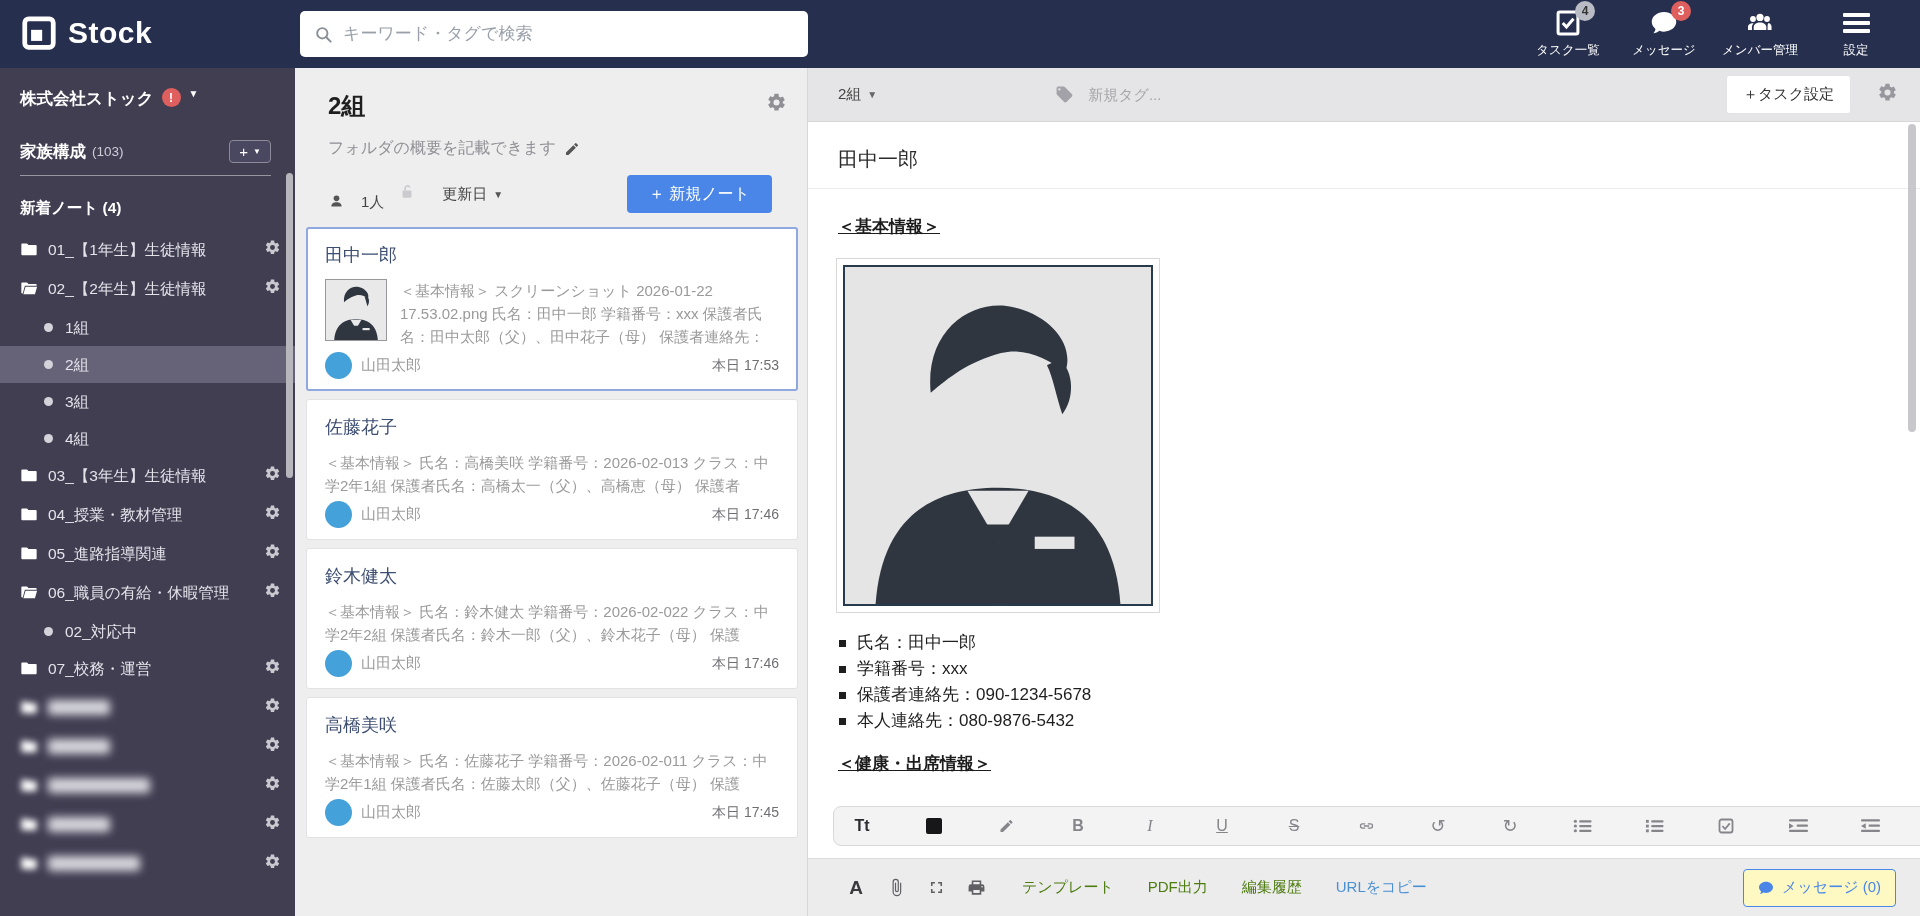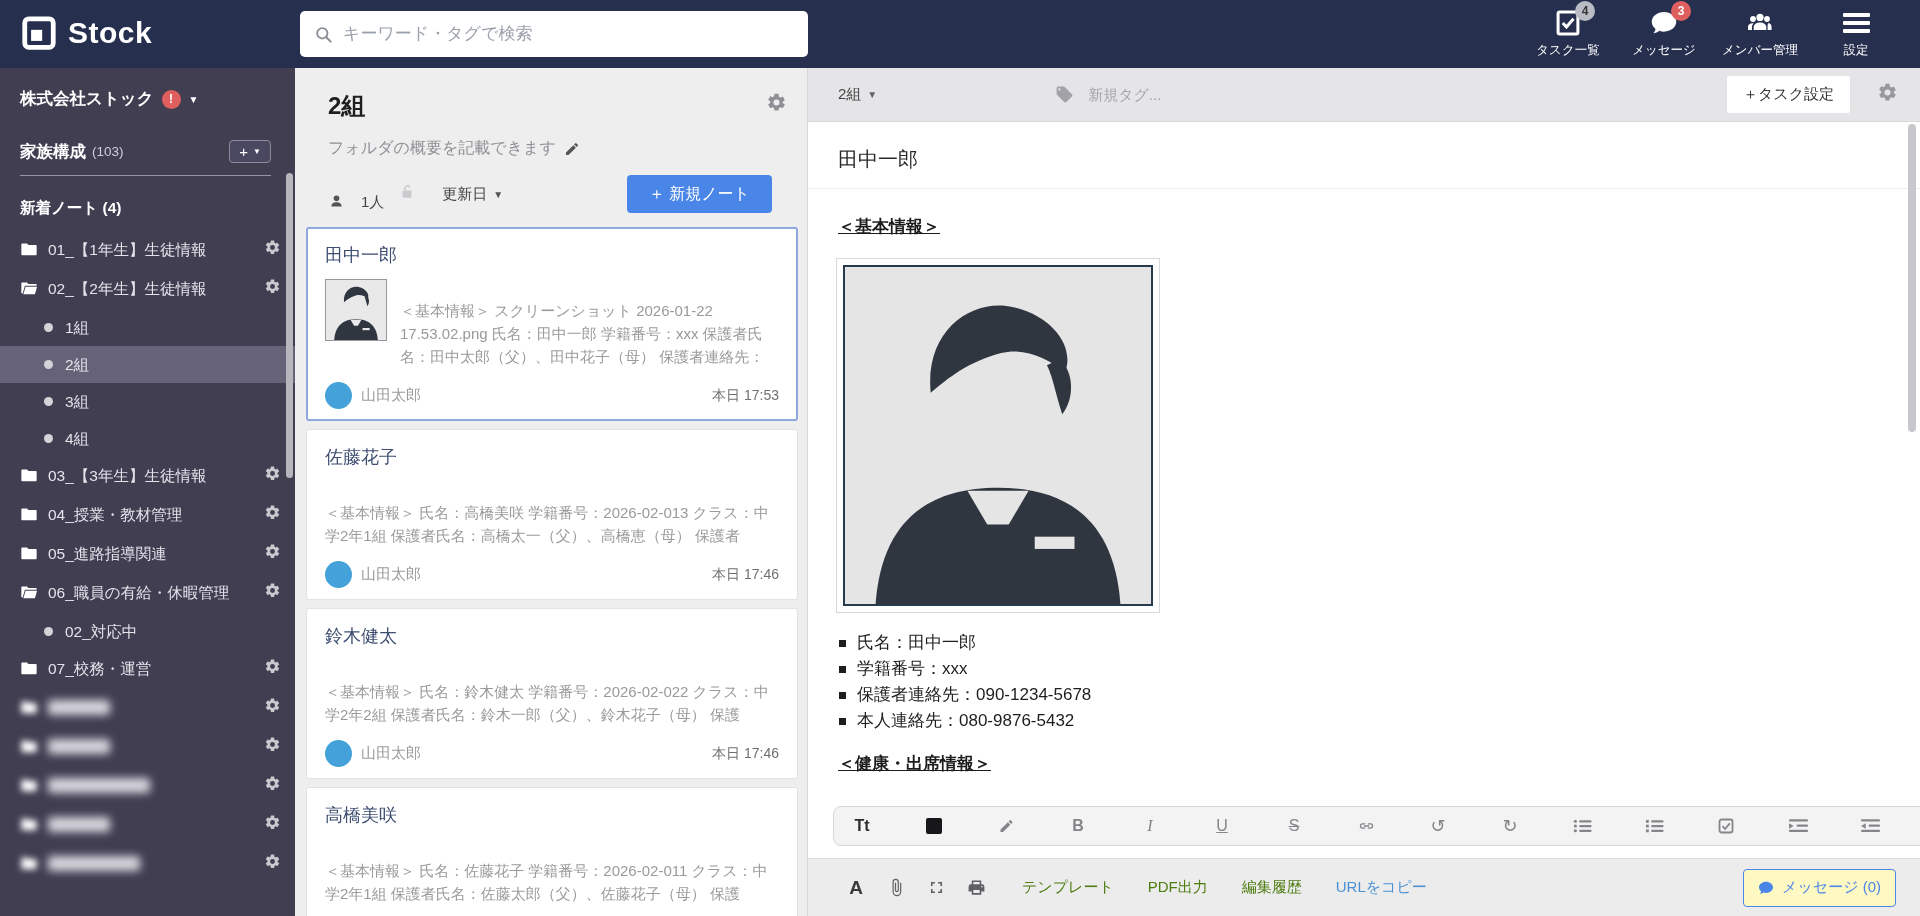--- a/index.html
+++ b/index.html
@@ -25,21 +25,21 @@
   .nav-label { color:#fff; font-size:12.5px; margin-top:4px; white-space:nowrap; }
   .badge { position:absolute; top:-7px; right:-12px; min-width:20px; height:20px; border-radius:50%;
     font-size:12px; display:flex; align-items:center; justify-content:center; font-weight:bold; }
   .badge.gray { background:#b9bcc4; color:#333; }
   .badge.red { background:#df5f5f; color:#fff; }
   .burger { display:flex; flex-direction:column; gap:4px; }
   .burger i { width:27px; height:4px; background:#fff; border-radius:1px; }
 
   
   .sidebar { position:absolute; top:68px; left:0; width:295px; bottom:0; background:#413e52; overflow:hidden; }
-  .org-row { display:flex; align-items:center; gap:8px; padding:20px 20px 0 20px; color:#fff;
+  .org-row { display:flex; gap:8px; padding:20px 20px 0 20px; color:#fff;
     font-size:16.5px; font-weight:bold; }
   .org-badge { width:19px; height:19px; border-radius:50%; background:#df5f5f; color:#fff;
     font-size:12px; display:flex; align-items:center; justify-content:center; flex:none; }
   .caret { font-size:10px; color:#fff; }
   .folders-head { display:flex; align-items:center; margin:30px 24px 0 20px; padding-bottom:12px;
     border-bottom:1px solid rgba(255,255,255,0.45); }
   .folders-title { color:#fff; font-weight:bold; font-size:16.5px; }
   .folders-count { color:#cfcdd8; font-size:13.5px; margin-left:6px; }
   .add-btn { margin-left:auto; border:1px solid #8d8a9b; border-radius:4px; color:#fff;
     font-size:15px; padding:2px 9px; display:flex; align-items:center; gap:5px; cursor:pointer; background:#4a4760; }
@@ -79,24 +79,24 @@
   .new-note-btn { position:absolute; right:17px; top:0; height:38px; background:#4a86e8; color:#fff;
     border:none; border-radius:4px; font-size:16px; padding:0 22px; cursor:pointer; font-family:inherit; }
   .cards { padding:14px 9px 0 11px; }
   .card { background:#fff; border:1px solid #e2e2e4; border-radius:3px; margin-bottom:8px;
     padding:15px 18px 11px 18px; cursor:pointer; }
   .card.selected { border:2px solid #8fa8df; padding:14px 17px 10px 17px; }
   .card-title { color:#3d4e71; font-size:18px; }
   .card-body { display:flex; gap:13px; margin-top:12px; }
   .thumb { width:62px; height:62px; flex:none; background:#e9e9e9; border:1px solid #97979c; overflow:hidden; }
   .thumb svg { width:100%; height:100%; }
-  .snippet { color:#9a9a9a; font-size:15px; line-height:23px; overflow:hidden;margin-top:20px; }
+  .snippet { color:#9a9a9a; font-size:15px; line-height:23px; overflow:hidden; }
   .snippet.l3 { max-height:69px; }
   .snippet.l2 { max-height:46px; }
-  .card-foot { display:flex; align-items:center; margin-top:14px; }
+  .card-foot { display:flex; align-items:center; margin-top:4px; }
   .avatar { width:27px; height:27px; border-radius:50%; background:#44a1d9; flex:none; }
   .author { color:#9a9a9a; font-size:15px; margin-left:9px; }
   .time { margin-left:auto; color:#6f6f73; font-size:14px; }
 
   
   .note-pane { position:absolute; top:68px; left:808px; right:0; bottom:0; display:flex;
     flex-direction:column; background:#fff; }
   .np-header { height:54px; flex:none; background:#e5e5e7; border-bottom:1px solid #d7d7da;
     display:flex; align-items:center; padding:0 22px 0 30px; }
   .np-folder { color:#444; font-size:15px; display:flex; align-items:center; gap:6px; cursor:pointer; }

